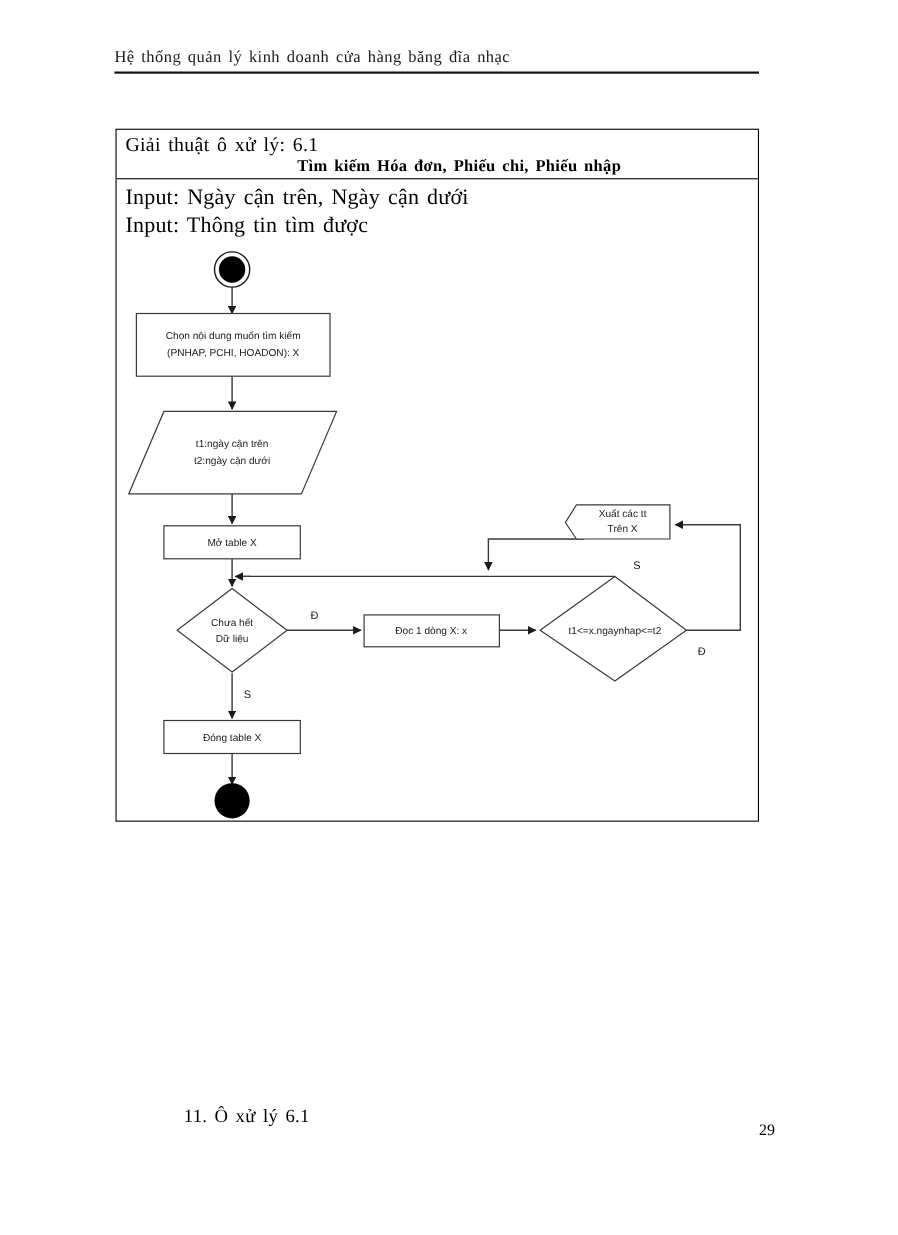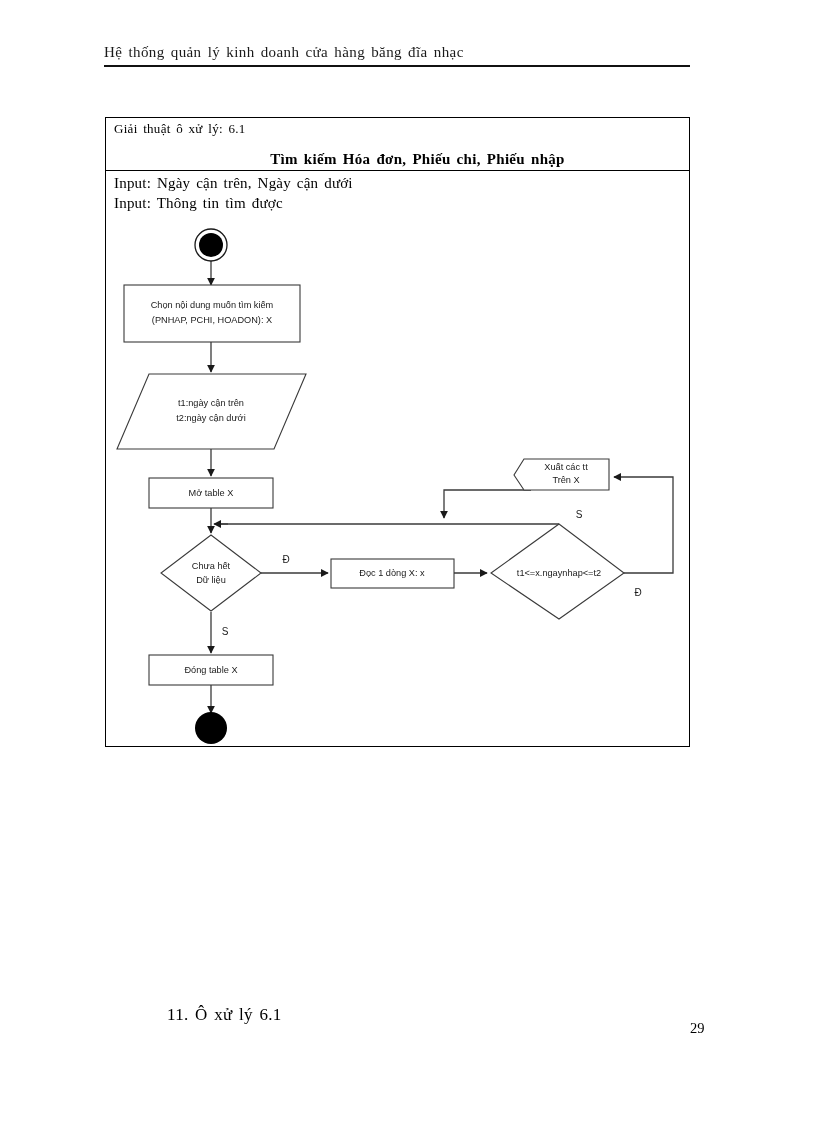--- a/index.html
+++ b/index.html
@@ -52,39 +52,39 @@
     height: 630px;
     border: 1px solid #000000;
     box-sizing: border-box;
     background: #ffffff;
   }
   .algo-title-block {
     border-bottom: 1px solid #000000;
     padding: 3px 8px 2px 8px;
   }
   .algo-title-line1 {
-    font-size: 13px;
+    font-size: 18px;
     word-spacing: 2px;
     letter-spacing: 0.3px;
   }
   .algo-title-line2 {
     font-size: 15px;
     font-weight: bold;
     text-align: center;
     padding-left: 40px;
     word-spacing: 2px;
     letter-spacing: 0.3px;
-    margin-top: 14px;
+    margin-top: 1px;
   }
   .algo-io-block {
     padding: 3px 8px 2px 8px;
     line-height: 1.32;
   }
   .algo-io-line {
-    font-size: 15px;
+    font-size: 20px;
     word-spacing: 2px;
     letter-spacing: 0.2px;
   }
 
   
   .flow-svg {
     position: absolute;
     left: 0;
     top: 0;
     width: 585px;

